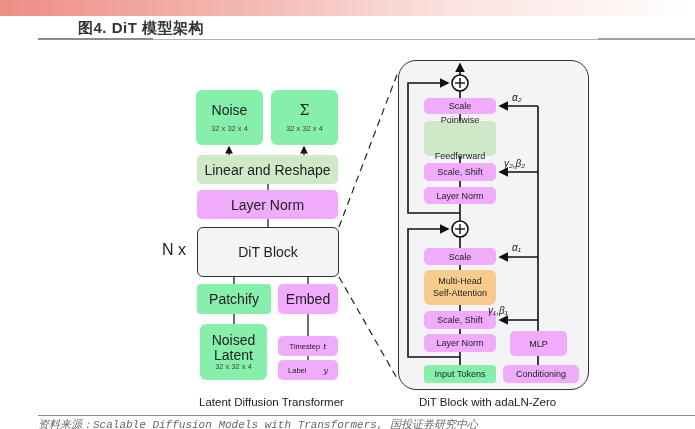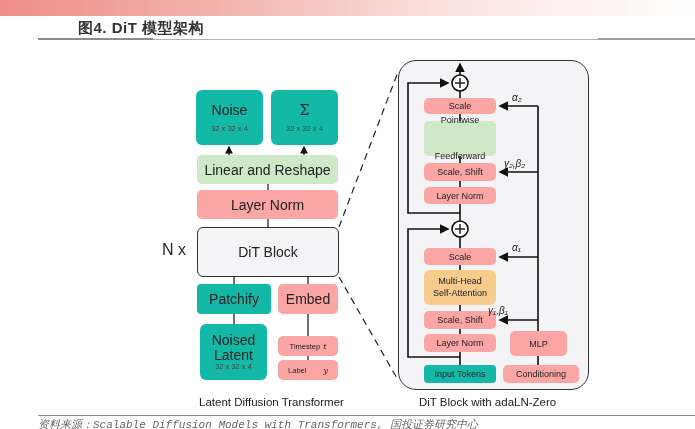--- a/index.html
+++ b/index.html
@@ -5,23 +5,23 @@
   html,body{margin:0;padding:0;}
   body{width:695px;height:429px;position:relative;background:#ffffff;overflow:hidden;font-family:"Liberation Sans",sans-serif;}
   .topbar{position:absolute;left:0;top:0;width:695px;height:16px;background:linear-gradient(to right,#ee8e86 0%,#f3b8b2 35%,#fbe3e0 65%,#ffffff 100%);}
   .fig-title{position:absolute;left:38px;top:19px;font-size:15px;font-weight:bold;color:#333;letter-spacing:0.5px;padding-left:40px;}
   .title-rule{position:absolute;left:38px;top:39px;width:657px;height:1px;background:#b0b0b0;}
   .title-rule-dark{position:absolute;left:38px;top:38px;width:115px;height:2px;background:#8c8c8c;}
   .title-rule-right{position:absolute;left:598px;top:38px;width:97px;height:2px;background:#a0a0a0;}
   .bottom-rule{position:absolute;left:38px;top:415px;width:657px;height:1px;background:#8c8c8c;}
   .source{position:absolute;left:38px;top:417px;font-family:"Liberation Mono",monospace;font-style:italic;font-size:11px;color:#666;white-space:nowrap;}
   .box{position:absolute;display:flex;flex-direction:column;align-items:center;justify-content:center;text-align:center;color:#222;box-sizing:border-box;}
-  .gray{background:#14b8a6;border-radius:6px;text-align:right;}
+  .gray{background:#86efac;border-radius:6px;text-align:right;}
   .green{background:#cfe8c8;border-radius:5px;gap:24px;}
-  .blue{background:#fca5a5;border-radius:5px;}
+  .blue{background:#f0abfc;border-radius:5px;}
   .orange{background:#f7cb8c;border-radius:6px;}
   .white{background:#f4f4f6;border:1.5px solid #333;border-radius:6px;}
   .small{font-size:7.5px;color:#444;}
   .mid{font-size:9px;}
   .lg{font-size:14px;}
   .lbl{position:absolute;color:#222;}
   svg.wires{position:absolute;left:0;top:0;}
   .outer{position:absolute;left:398px;top:60px;width:191px;height:330px;border:1.8px solid #333;border-radius:18px;background:#f4f4f6;box-sizing:border-box;}
   .math{font-family:Liberation Sans, sans-serif;font-style:italic;font-size:10px;color:#222;position:absolute;white-space:nowrap;}
   .caption{position:absolute;font-size:11.5px;color:#222;white-space:nowrap;}

